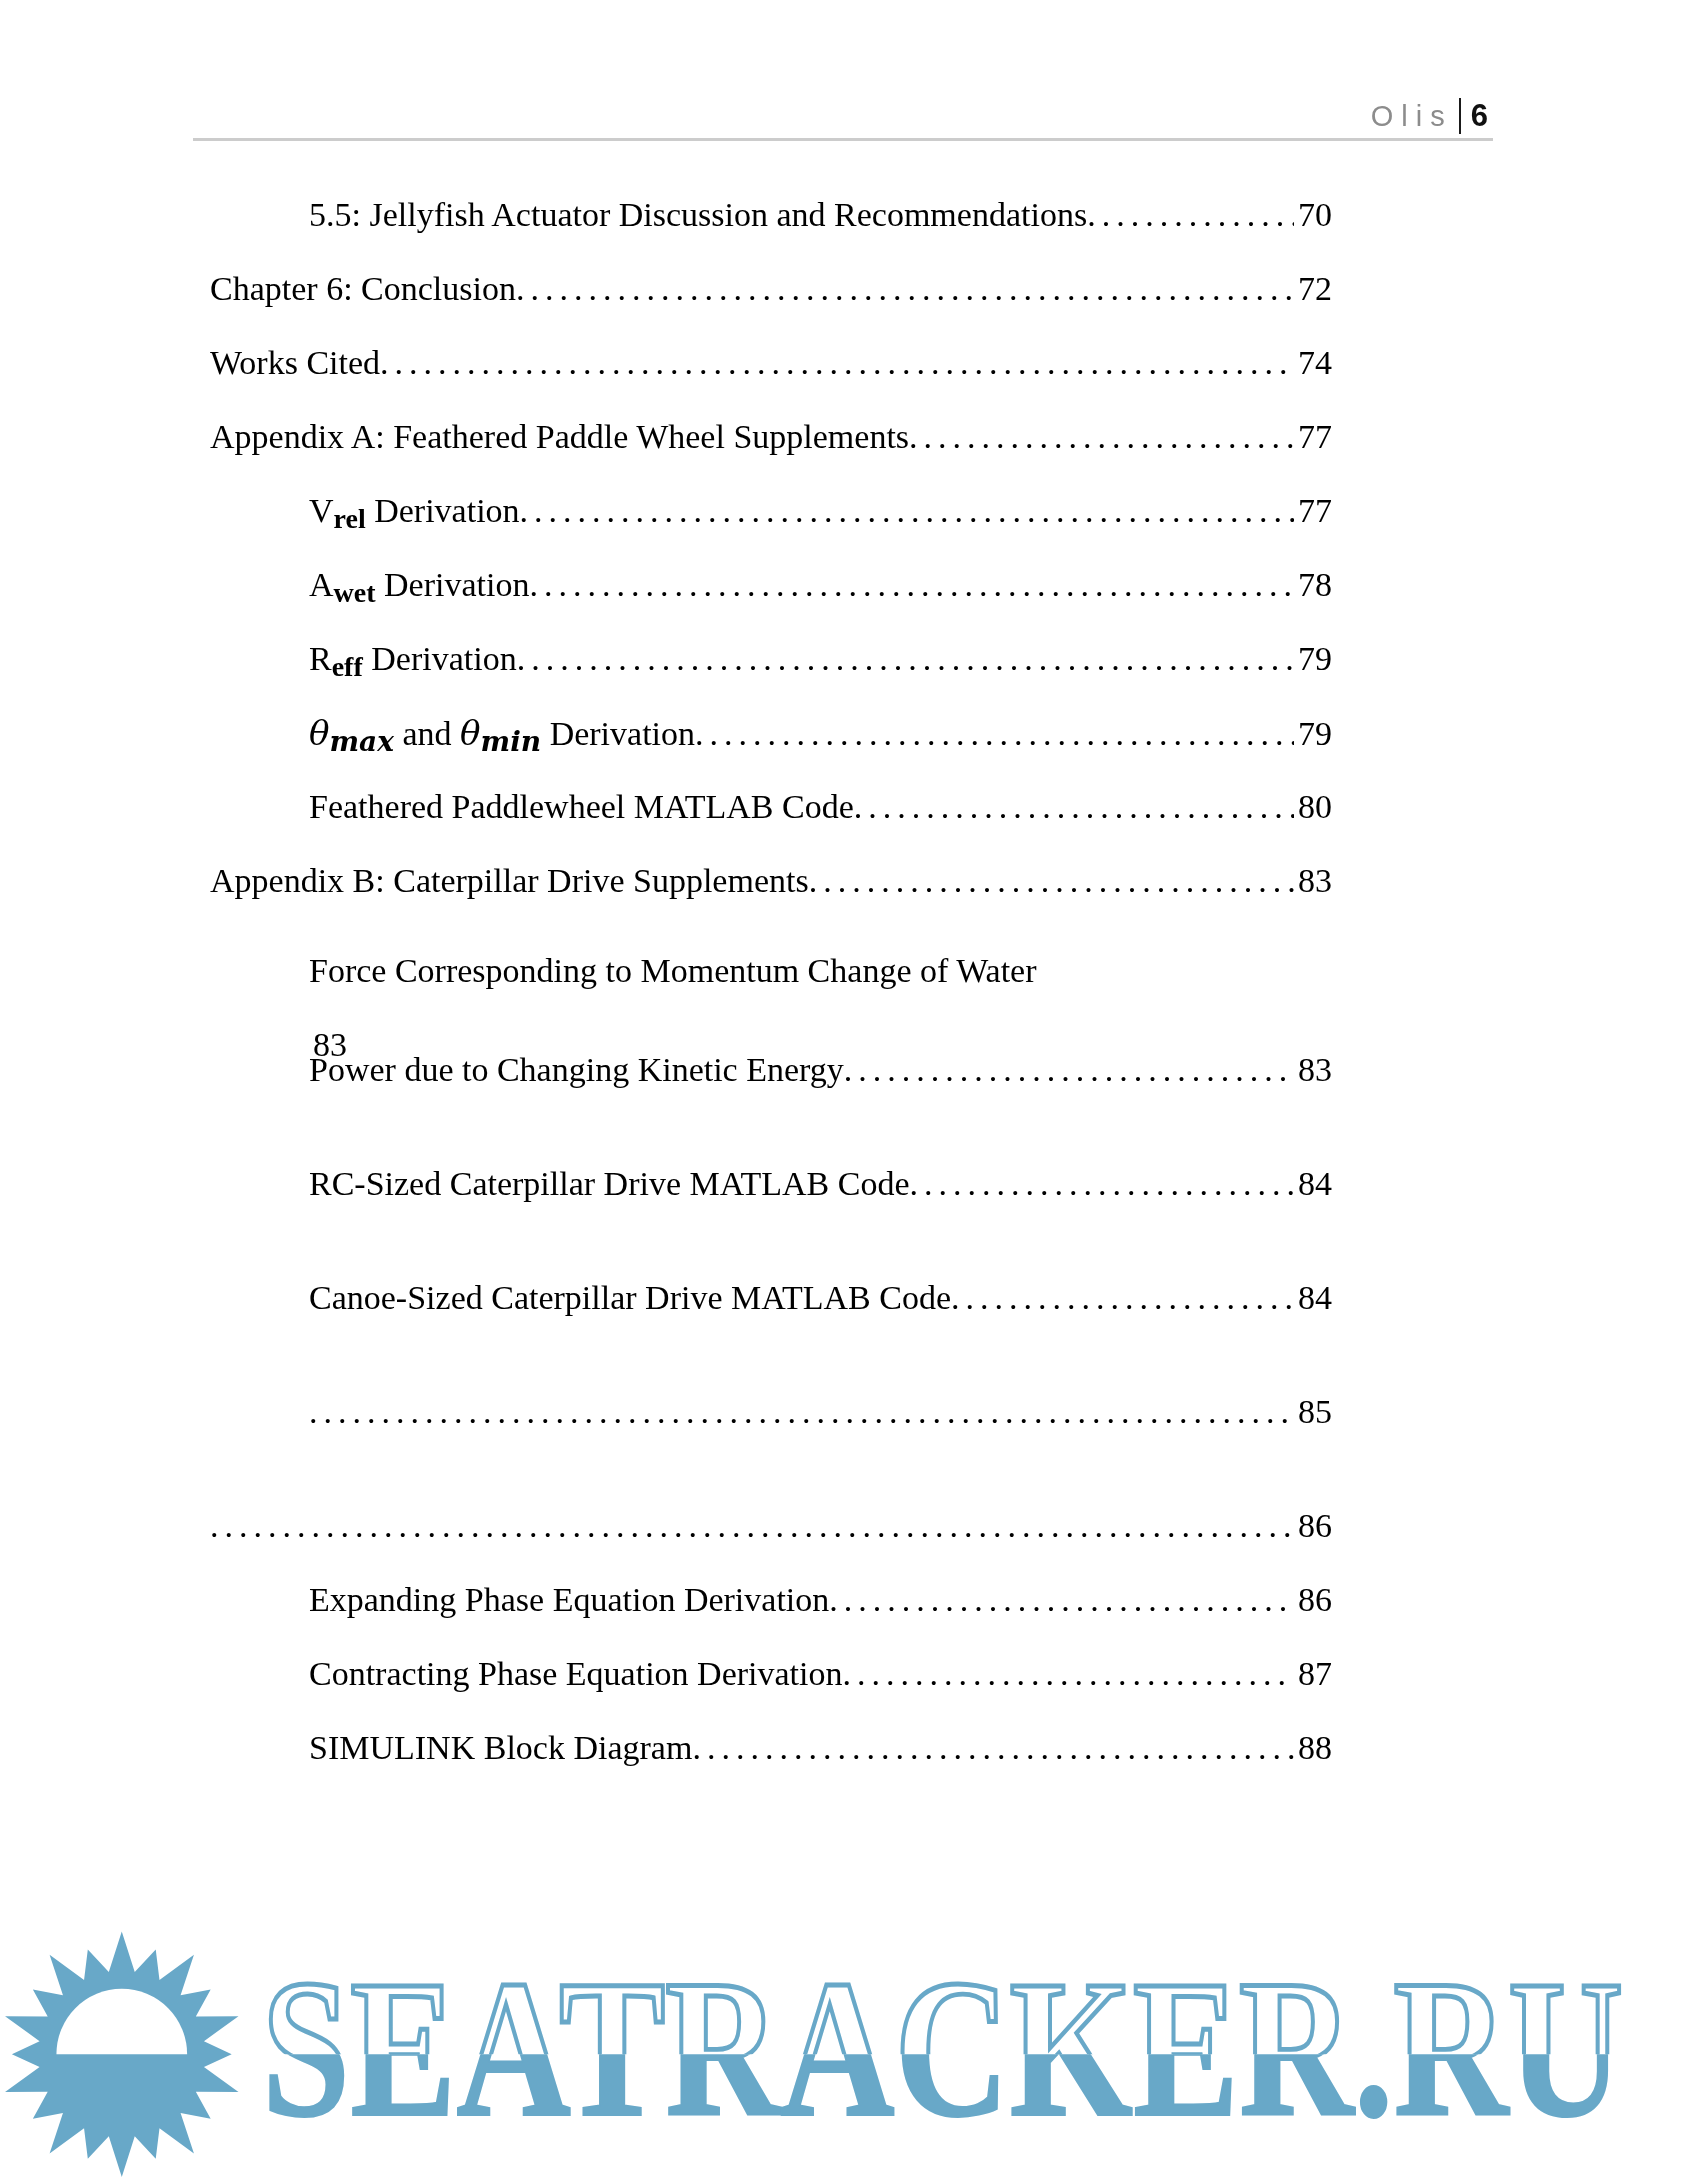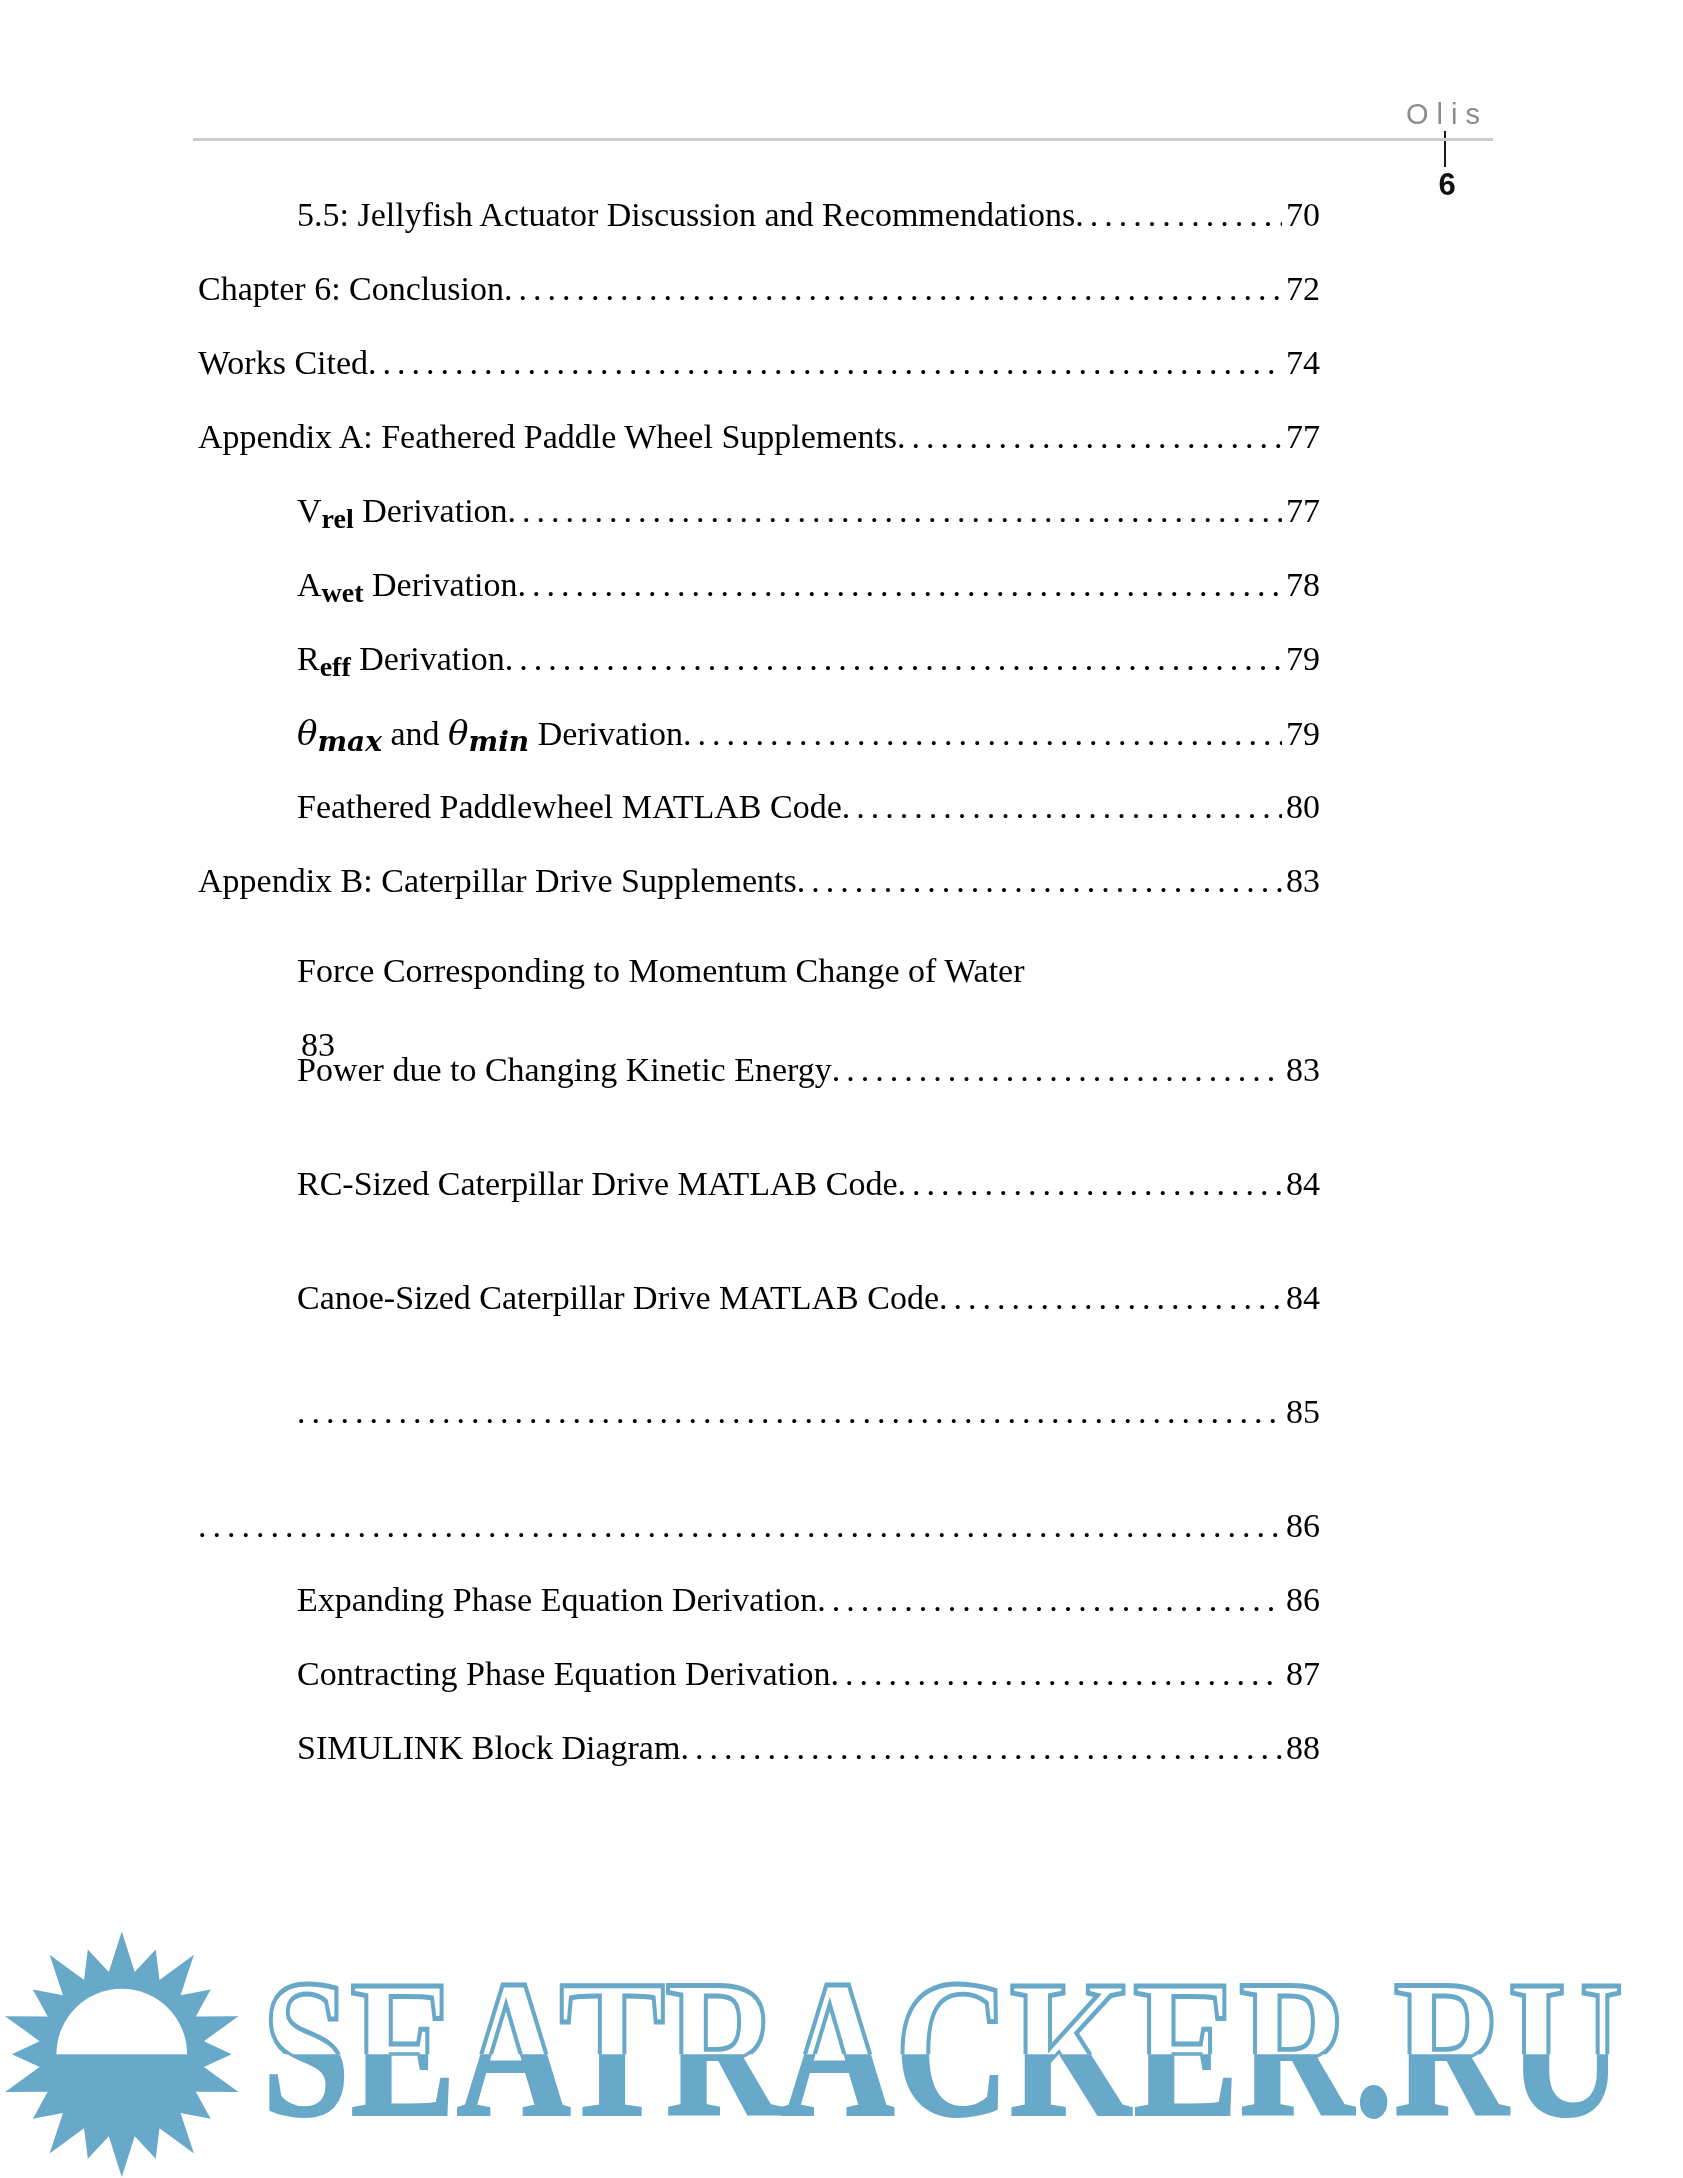--- a/index.html
+++ b/index.html
@@ -9,39 +9,38 @@
     background:#ffffff;
     overflow:hidden;
     font-family:"Liberation Serif","DejaVu Serif",serif;
     color:#000;
   }
   
   .header{
     position:absolute;top:98px;right:195px;
     display:flex;align-items:center;
     font-family:"Liberation Sans","DejaVu Sans",sans-serif;
-    flex-direction:column;
   }
   .header .author{
     color:#8c8c8c;font-size:29px;letter-spacing:8px;
   }
   .header .sep{
     display:inline-block;width:2px;height:36px;background:#1a1a1a;
     margin:0 10px 0 6px;
   }
   .header .pagenum{
     color:#111;font-size:31px;font-weight:bold;
   }
   .header-rule{
     position:absolute;left:193px;top:138px;width:1300px;height:3px;
     background:#cccccc;
   }
   
   .toc{
-    position:absolute;left:198px;top:178px;width:1122px;
+    position:absolute;left:210px;top:178px;width:1122px;
     font-size:34px;
   }
   .row{
     display:flex;align-items:baseline;
     height:74px;line-height:74px;white-space:nowrap;
   }
   .row.indent{padding-left:99px;}
   .row.gap1{margin-top:16px;flex-direction:column;}
   .row.gap2{margin-top:25px;}
   .row.gap3{margin-top:40px;}

